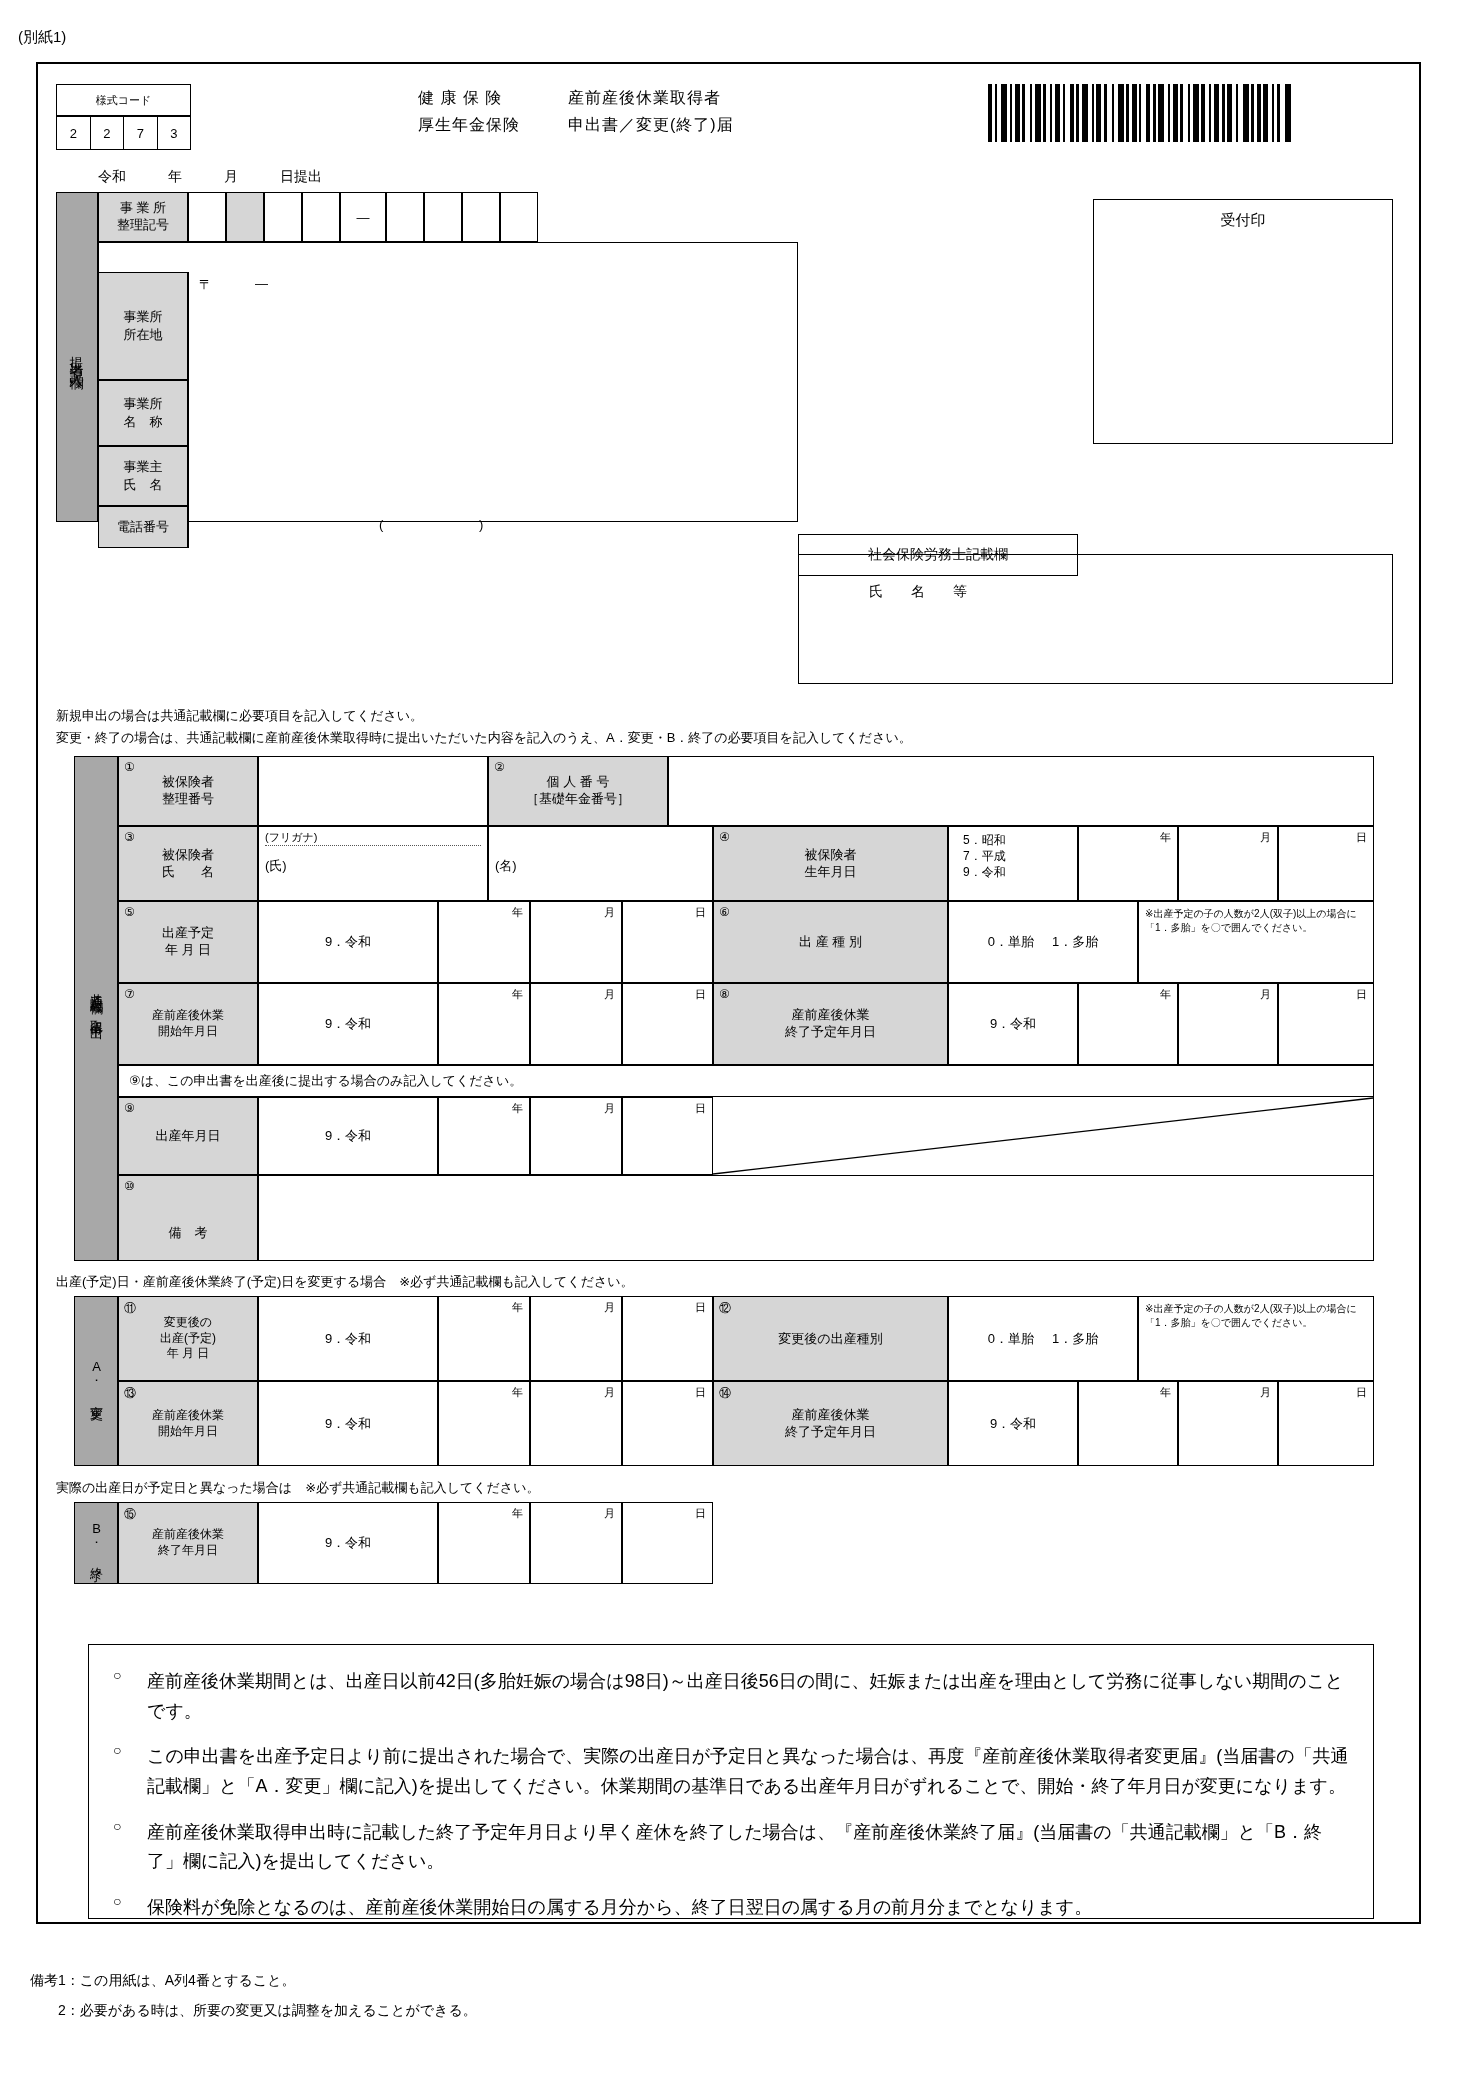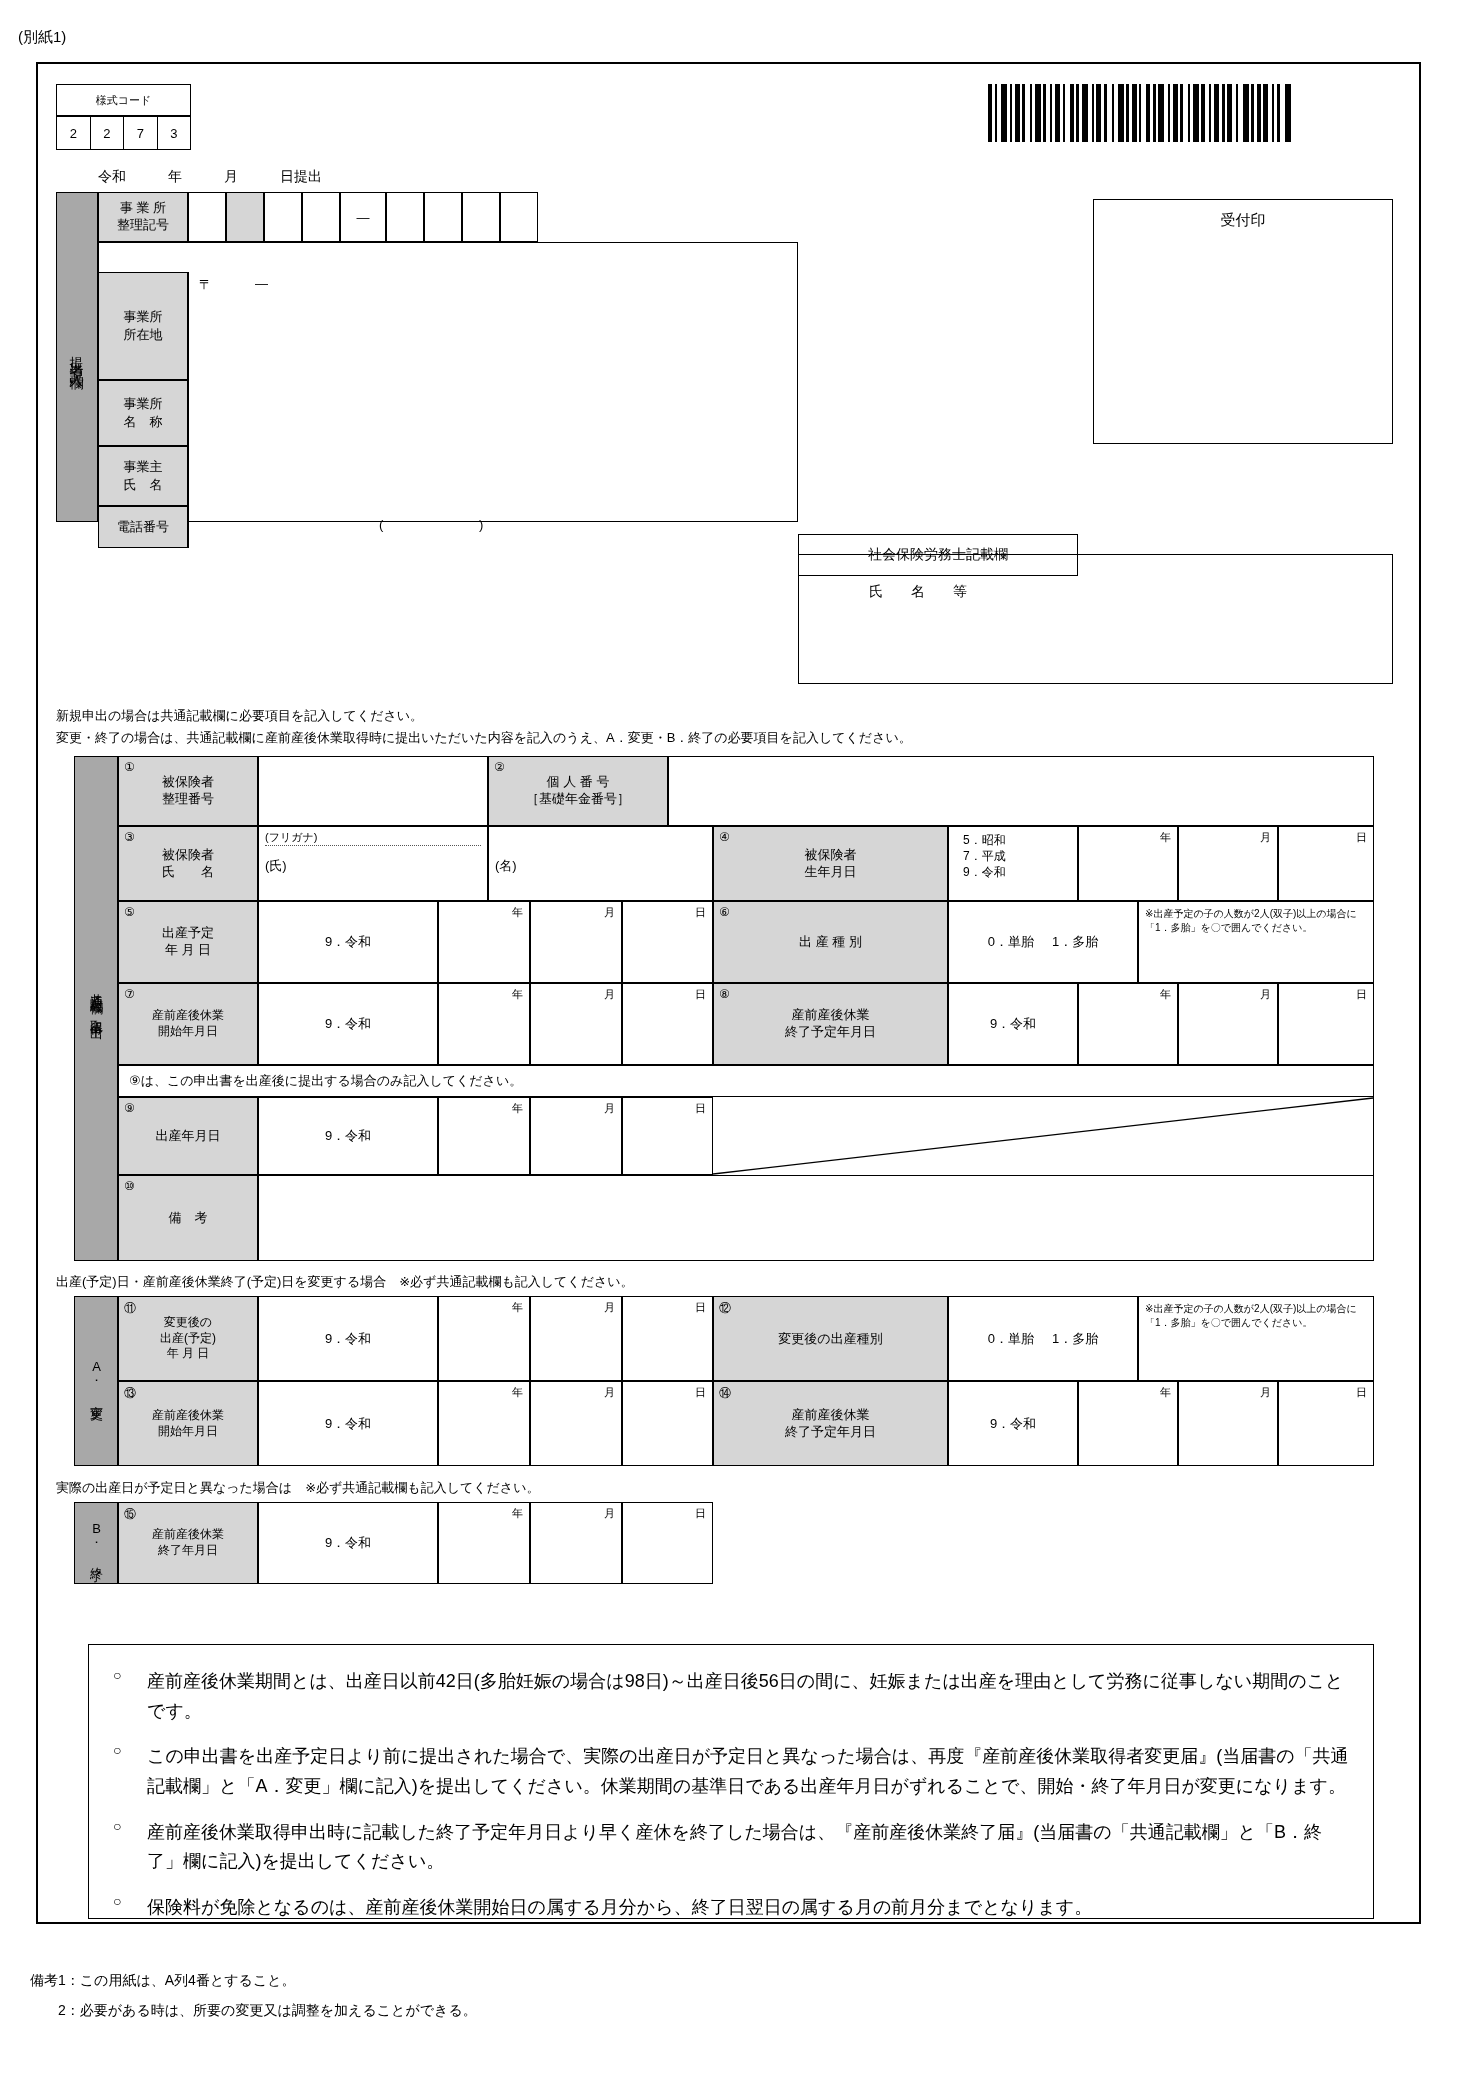--- a/index.html
+++ b/index.html
@@ -55,20 +55,30 @@
       <div class="abs bx" style="left:18px;top:20px;width:135px;height:32px;">
         <div class="ctr small" style="width:100%;height:100%;">様式コード</div>
       </div>
       <div class="abs" style="left:18px;top:52px;width:135px;height:34px;display:flex;">
         <div class="bx ctr" style="flex:1;height:100%;">2</div>
         <div class="bx ctr" style="flex:1;height:100%;border-left:none;">2</div>
         <div class="bx ctr" style="flex:1;height:100%;border-left:none;">7</div>
         <div class="bx ctr" style="flex:1;height:100%;border-left:none;">3</div>
       </div>
 
+      <div class="abs" style="left:380px;top:24px;width:420px;height:60px;">
+        <div style="display:flex;font-size:16px;letter-spacing:1px;margin-bottom:6px;">
+          <span style="width:150px;">健 康 保 険</span>
+          <span>産前産後休業取得者</span>
+        </div>
+        <div style="display:flex;font-size:16px;letter-spacing:1px;">
+          <span style="width:150px;">厚生年金保険</span>
+          <span>申出書／変更(終了)届</span>
+        </div>
+      </div>
 
       <div class="barcode" style="left:950px;top:20px;width:335px;height:58px;">
         <i style="width:4px"></i>
           <i style="width:3px;background:#fff"></i>
           <i style="width:2px"></i>
           <i style="width:4px;background:#fff"></i>
         <i style="width:6px"></i>
           <i style="width:3px;background:#fff"></i>
           <i style="width:2px"></i>
           <i style="width:3px;background:#fff"></i>
@@ -375,21 +385,21 @@
       </div>
 
       <div class="abs" style="left:675px;top:1033px;width:661px;height:78px;overflow:hidden;">
         <svg width="661" height="78">
           <line x1="0" y1="77" x2="660" y2="1" stroke="#000" stroke-width="1.4"></line>
         </svg>
       </div>
 
       <div class="abs bx lgray" style="left:80px;top:1111px;width:140px;height:86px;">
         <span class="abs circnum" style="left:5px;top:3px;">⑩</span>
-        <div class="ctr" style="width:100%;height:100%;font-size:13px;">備　考</div>
+        <div class="ctr" style="width:100%;height:100%;font-size:13px;margin-top:15px;">備　考</div>
       </div>
       <div class="abs bx" style="left:220px;top:1111px;width:1116px;height:86px;"></div>
 
       <div class="abs note" style="left:18px;top:1208px;">出産(予定)日・産前産後休業終了(予定)日を変更する場合　※必ず共通記載欄も記入してください。</div>
 
       <div class="abs bx" style="left:36px;top:1232px;width:1300px;height:170px;"></div>
       <div class="abs bx gray vert" style="left:36px;top:1232px;width:44px;height:170px;font-size:13px;">
         <span>A．変更</span>
       </div>
 

